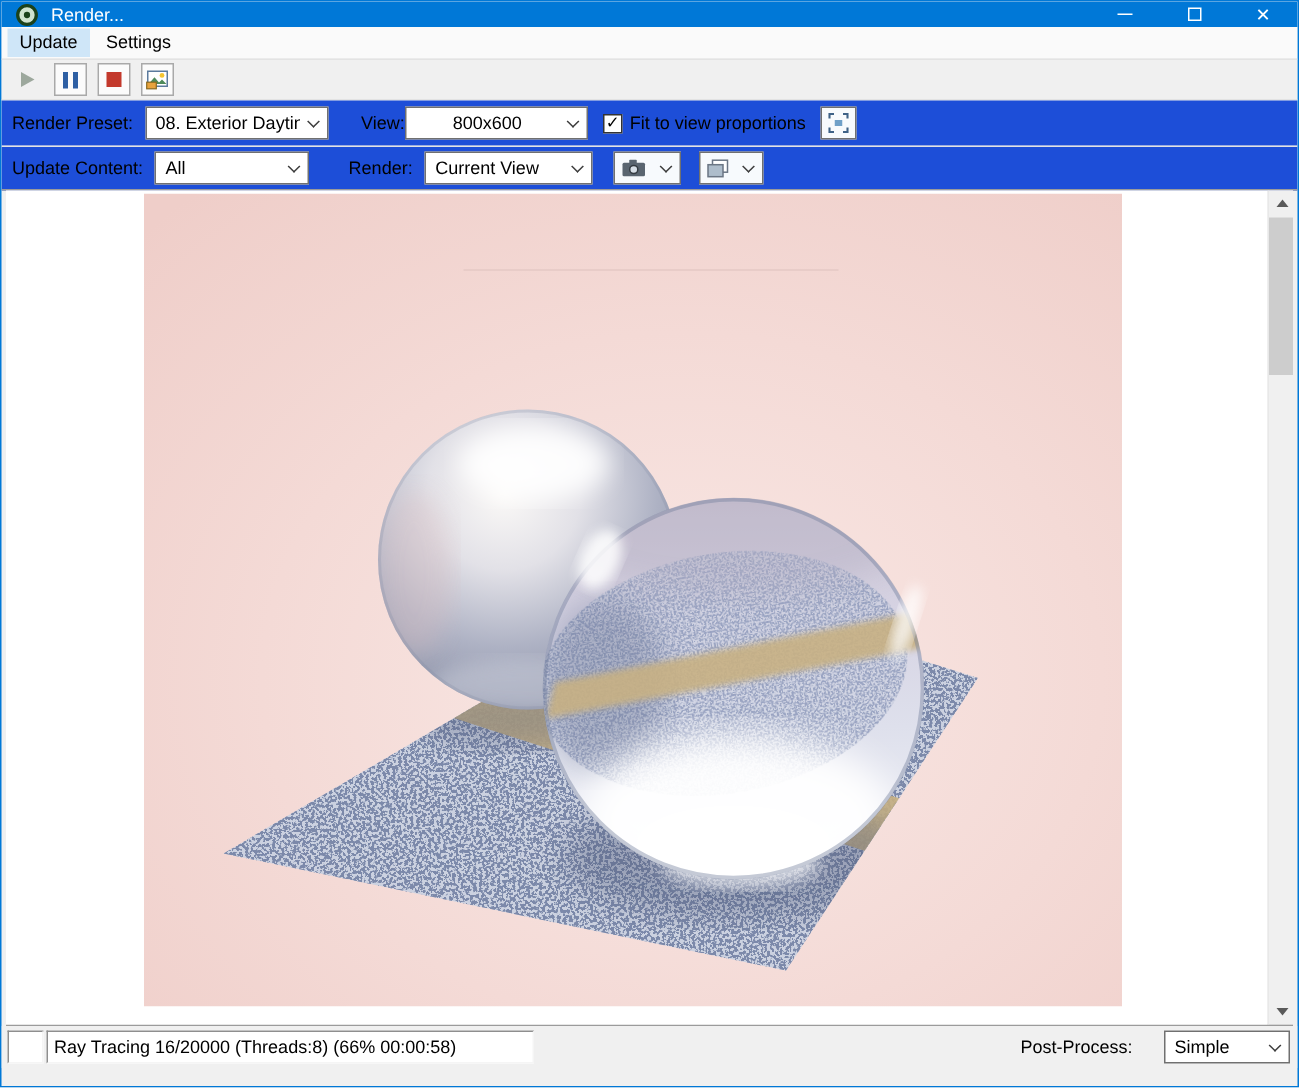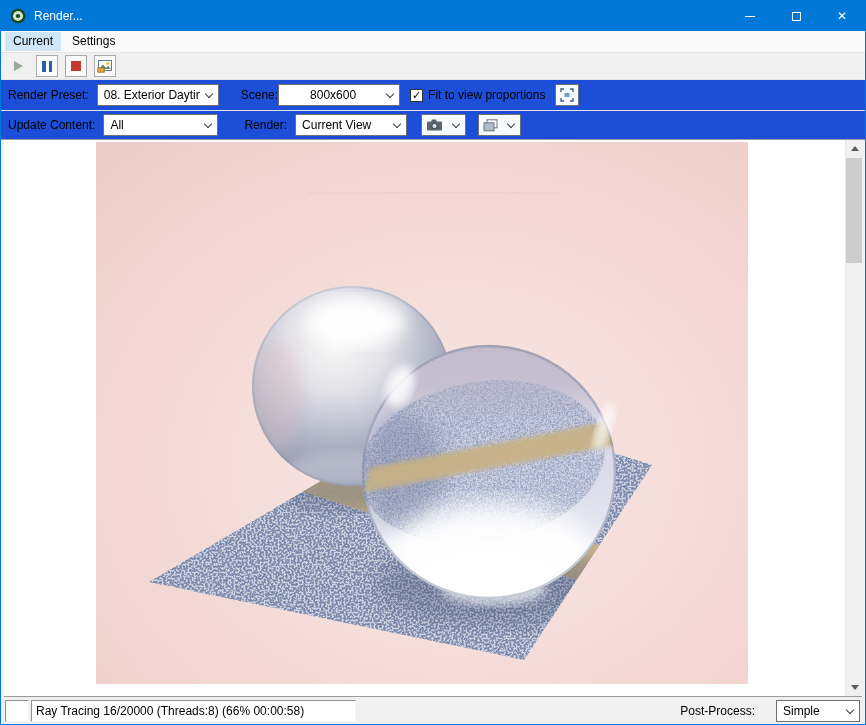--- a/index.html
+++ b/index.html
@@ -1,21 +1,21 @@
 <!DOCTYPE html>
 <html><head>
 <meta charset="utf-8">
 <style>
   * { margin:0; padding:0; box-sizing:border-box; }
   html,body { width:866px; height:725px; overflow:hidden; }
   body { font-family:"Liberation Sans", sans-serif; font-size:12px; color:#000; background:#F0F0F0; }
   .window { position:relative; width:866px; height:725px; background:#F0F0F0; border:1px solid #0078D7; overflow:hidden; }
 
   
-  .titlebar { height:30px; background:#0078D7; display:flex; align-items:center; }
+  .titlebar { height:17px; background:#0078D7; display:flex; align-items:center; }
   .app-icon { margin:0 8px 0 9px; display:flex; }
   .title { color:#FFFFFF; font-size:12px; }
   .win-controls { margin-left:auto; display:flex; height:100%; }
   .win-btn { width:46px; height:100%; display:flex; align-items:center; justify-content:center; color:#FFFFFF; font-size:12px; cursor:default; }
   .min-bar { width:10px; height:1px; background:#FFFFFF; }
   .max-box { width:9px; height:9px; border:1px solid #FFFFFF; }
 
   
   .tabbar { height:21px; background:#FAFAFA; display:flex; align-items:center; padding-left:4px; gap:3px; }
   .tab { padding:2px 8px 3px 8px; font-size:12px; }
@@ -82,21 +82,21 @@
       <div class="win-btn">
           <span class="max-box"></span>
         </div>
       <div class="win-btn">
           <span>✕</span>
         </div>
     </div>
   </div>
 
   <div class="tabbar">
-    <div class="tab active">Current</div>
+    <div class="tab active">Update</div>
     <div class="tab">Settings</div>
   </div>
 
   <div class="toolbar">
     <button class="tb-btn">
         <span class="ic-play"></span>
       </button>
     <button class="tb-btn bordered">
         <span class="ic-pause"></span>
       </button>
@@ -112,40 +112,40 @@
       </svg>
     </button>
   </div>
 
   <div class="optrow">
     <span class="lbl">Render Preset:</span>
     <div class="combo" style="width:122px; margin-left:8px;">
       <span class="combo-val">08. Exterior Daytin</span>
       <span class="chev"></span>
     </div>
-    <span class="lbl" style="margin-left:22px;">Scene:</span>
+    <span class="lbl" style="margin-left:22px;">View:</span>
     <div class="combo" style="width:122px; ">
       <span class="combo-val" style="text-align:center;">800x600</span>
       <span class="chev"></span>
     </div>
     <label class="chk" style="margin-left:10px;">
       <span class="chkbox">✓</span>
       <span>Fit to view proportions</span>
     </label>
     <button class="sq-btn" style="width:24px; margin-left:10px;">
       <svg width="14" height="14" viewBox="0 0 14 14">
         <path d="M1 4 V1 H4 M10 1 H13 V4 M13 10 V13 H10 M4 13 H1 V10" stroke="#3E6287" fill="none" stroke-width="1.4"></path>
         <rect x="4.5" y="5" width="5" height="4" fill="#6FA0C8"></rect>
       </svg>
     </button>
   </div>
 
   <div class="optrow optrow2">
     <span class="lbl">Update Content:</span>
-    <div class="combo" style="width:115px; margin-left:8px;">
+    <div class="combo" style="width:103px; margin-left:8px;">
       <span class="combo-val">All</span>
       <span class="chev"></span>
     </div>
     <span class="lbl" style="margin-left:26px;">Render:</span>
     <div class="combo" style="width:112px; margin-left:8px;">
       <span class="combo-val">Current View</span>
       <span class="chev"></span>
     </div>
     <button class="drop-btn" style="margin-left:14px;">
       <svg width="17" height="12" viewBox="0 0 17 12">

